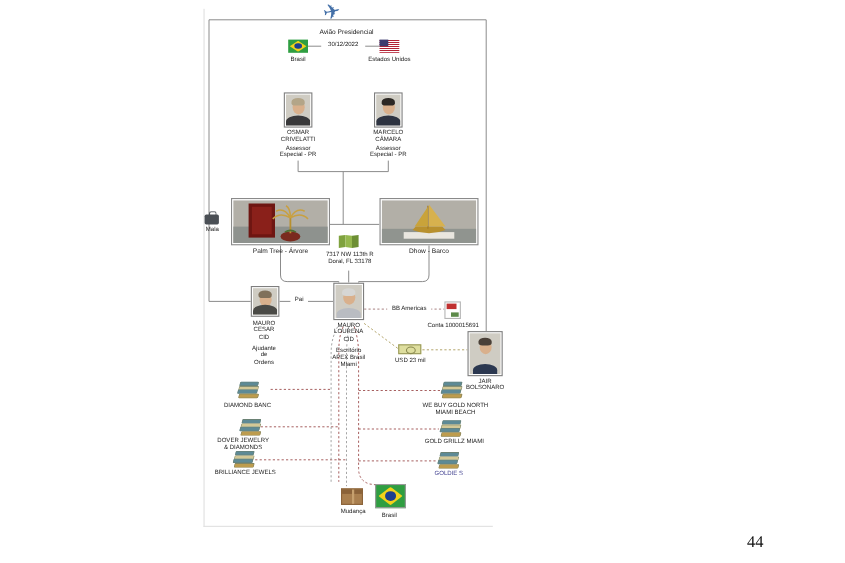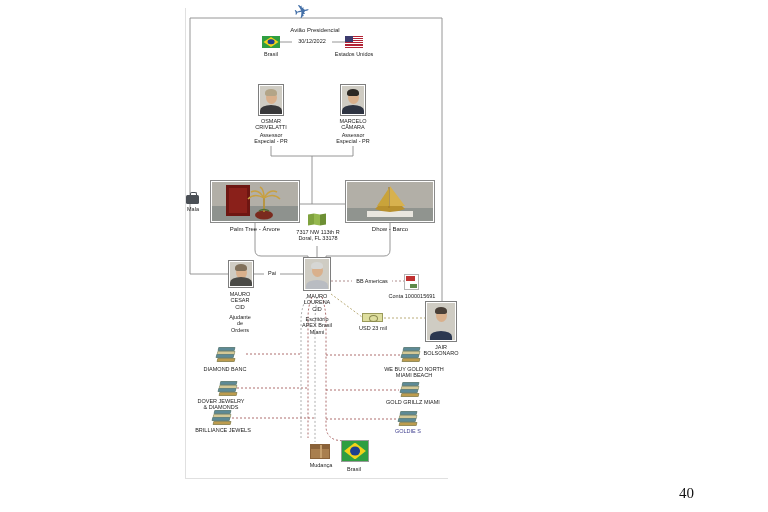--- a/index.html
+++ b/index.html
@@ -277,14 +277,14 @@
       <i></i>
       <i></i>
     </span>
   <div class="lbl" style="left:378px;top:428px;width:60px;color:#3f3f8f;">GOLDIE S</div>
 
   <span class="box-icon" style="left:310px;top:444px;"></span>
   <div class="lbl" style="left:300px;top:462px;width:42px;">Mudança</div>
   <span class="flagbr" style="left:341px;top:440px;width:26px;height:20px;border:1px solid #9a9a9a;"></span>
   <div class="lbl" style="left:334px;top:466px;width:40px;">Brasil</div>
 
-  <div class="pagenum" style="left:679px;top:485px;">40</div>
+  <div class="pagenum" style="left:679px;top:485px;">44</div>
 </div>
 
 </body></html>

